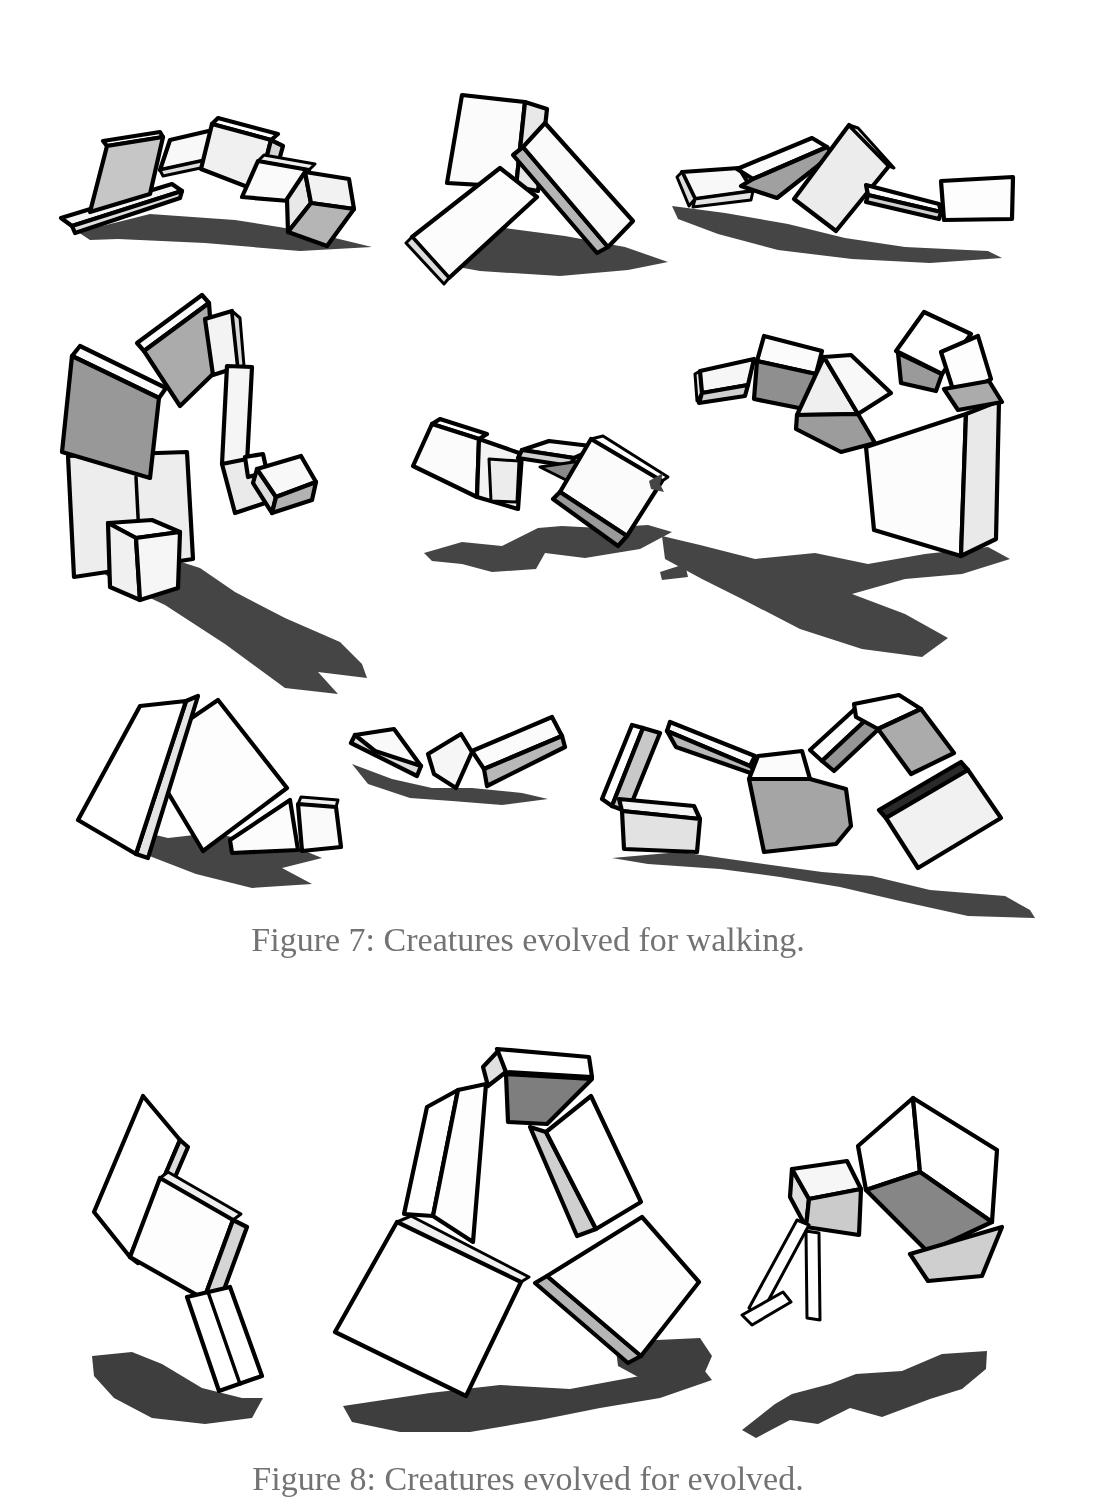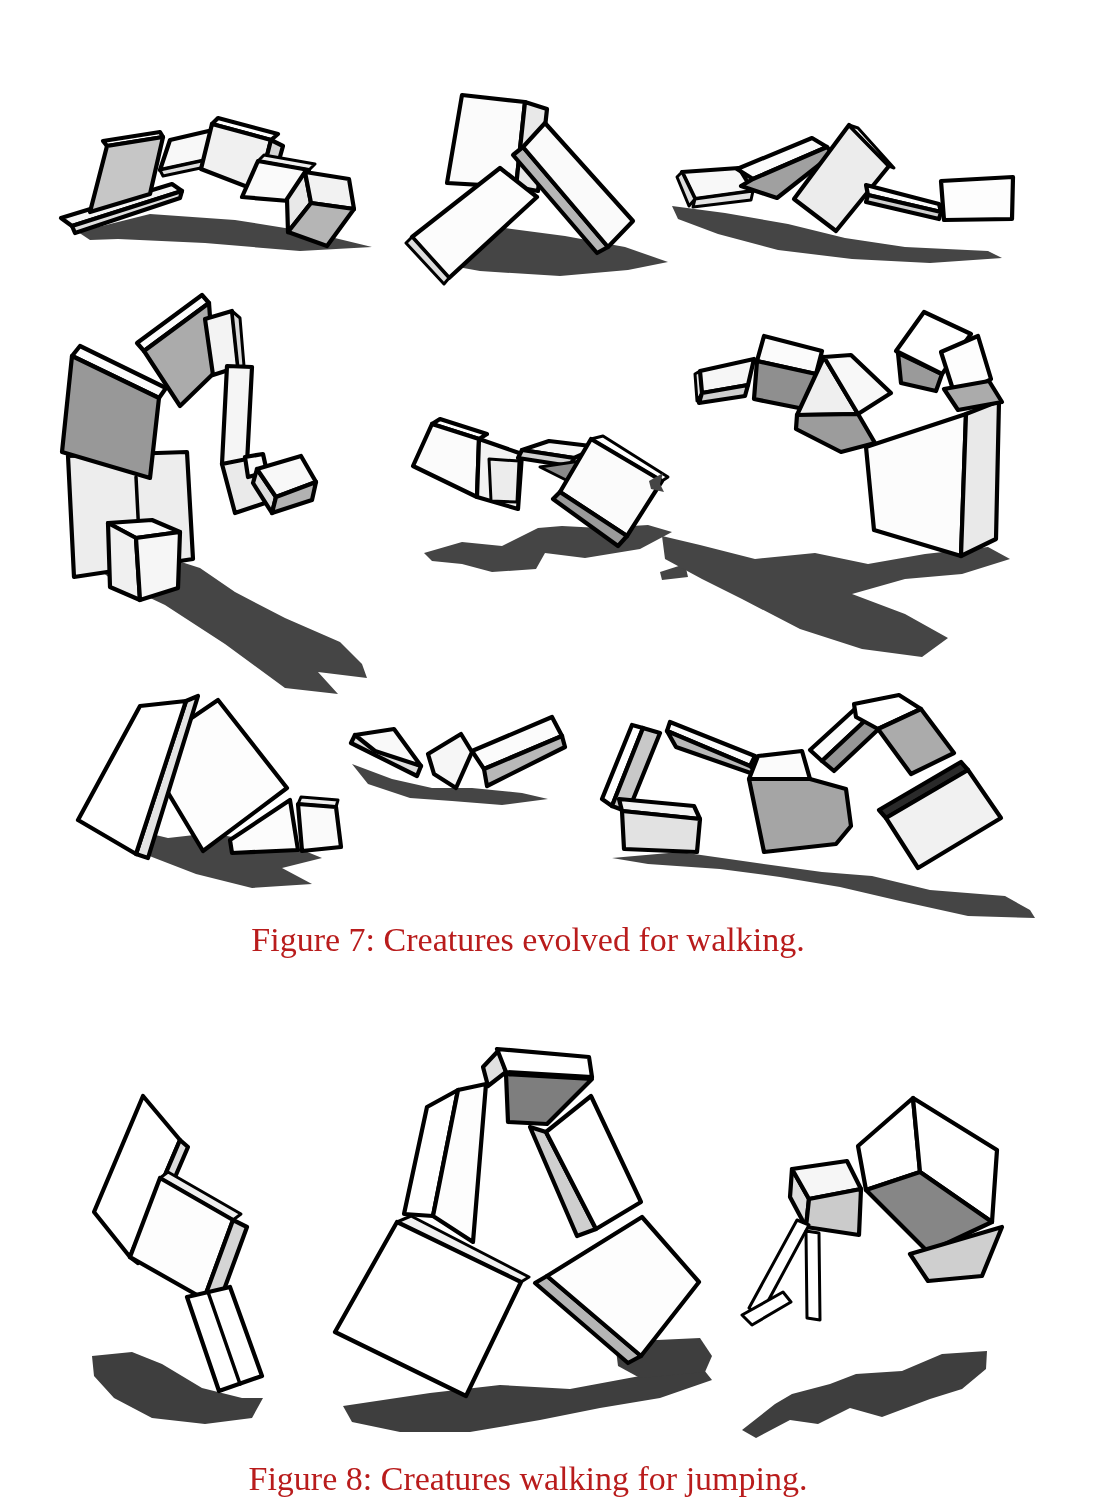--- a/index.html
+++ b/index.html
@@ -1,20 +1,20 @@
 <!DOCTYPE html>
 <html><head>
 <meta charset="utf-8">
 <style>
   html,body{margin:0;padding:0;background:#fff;}
   .page{position:relative;width:1120px;height:1510px;background:#ffffff;overflow:hidden;
         font-family:"Liberation Serif", serif;}
   .figure-canvas{position:absolute;left:0;top:0;}
   .caption{position:absolute;left:0;width:1056px;text-align:center;font-size:34px;
-           color:#b91c1c;white-space:nowrap;}
+           color:#737373;white-space:nowrap;}
   .caption7{top:921px;}
   .caption8{top:1460px;}
   polygon{stroke:#000;stroke-width:4.2;stroke-linejoin:round;}
   polygon.shadow{stroke:none;}
   polygon.thin{stroke-width:3;}
   line{stroke:#000;stroke-width:3.5;stroke-linecap:round;}
 </style>
 </head>
 <body>
 
@@ -198,15 +198,15 @@
       <polygon fill="#f6f6f6" points="792,1169 847,1161 861,1189 809,1199"></polygon>
       <polygon fill="#cbcbcb" points="809,1199 861,1189 859,1235 806,1227"></polygon>
       <polygon class="thin" fill="#ffffff" points="797,1220 809,1225 760,1316 749,1308"></polygon>
       <polygon class="thin" fill="#ffffff" points="806,1231 819,1233 820,1320 807,1318"></polygon>
       <polygon class="thin" fill="#ffffff" points="783,1292 791,1302 752,1325 742,1315"></polygon>
     </g>
   </g>
 </svg>
 
 <div class="caption caption7">Figure 7: Creatures evolved for walking.</div>
-<div class="caption caption8">Figure 8: Creatures walking for jumping.</div>
+<div class="caption caption8">Figure 8: Creatures evolved for evolved.</div>
 
 </div>
 
 </body></html>

